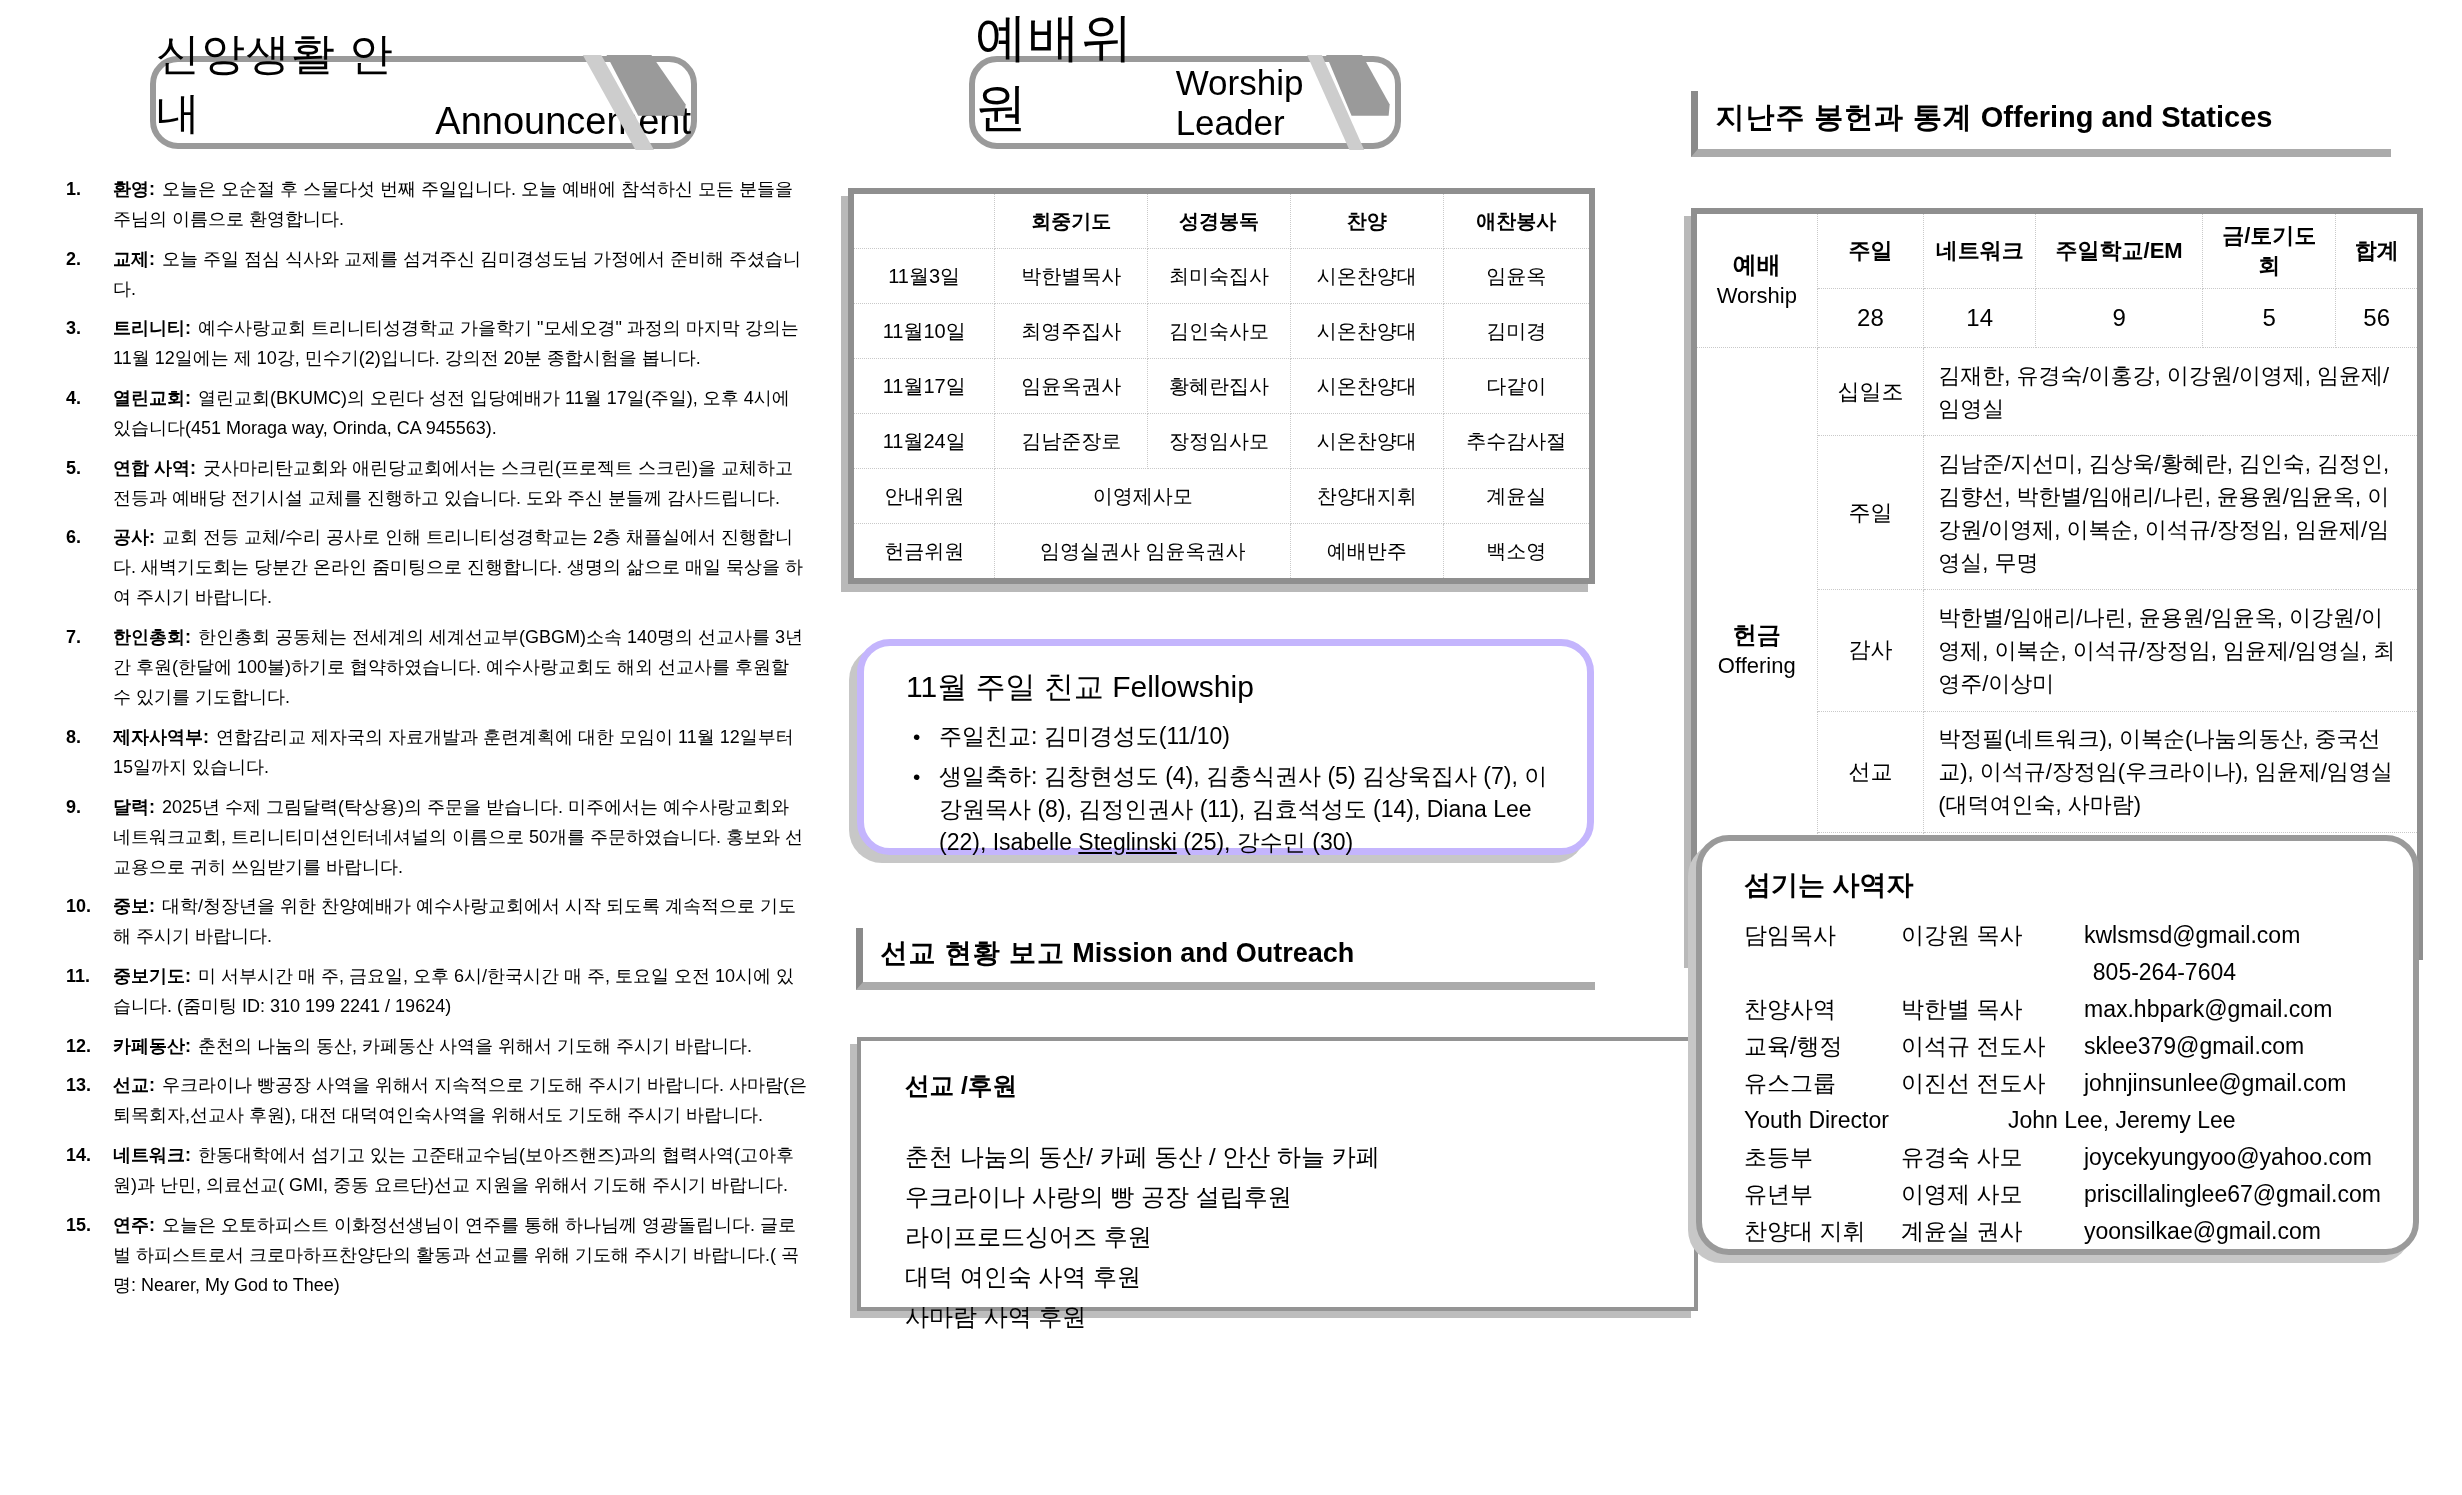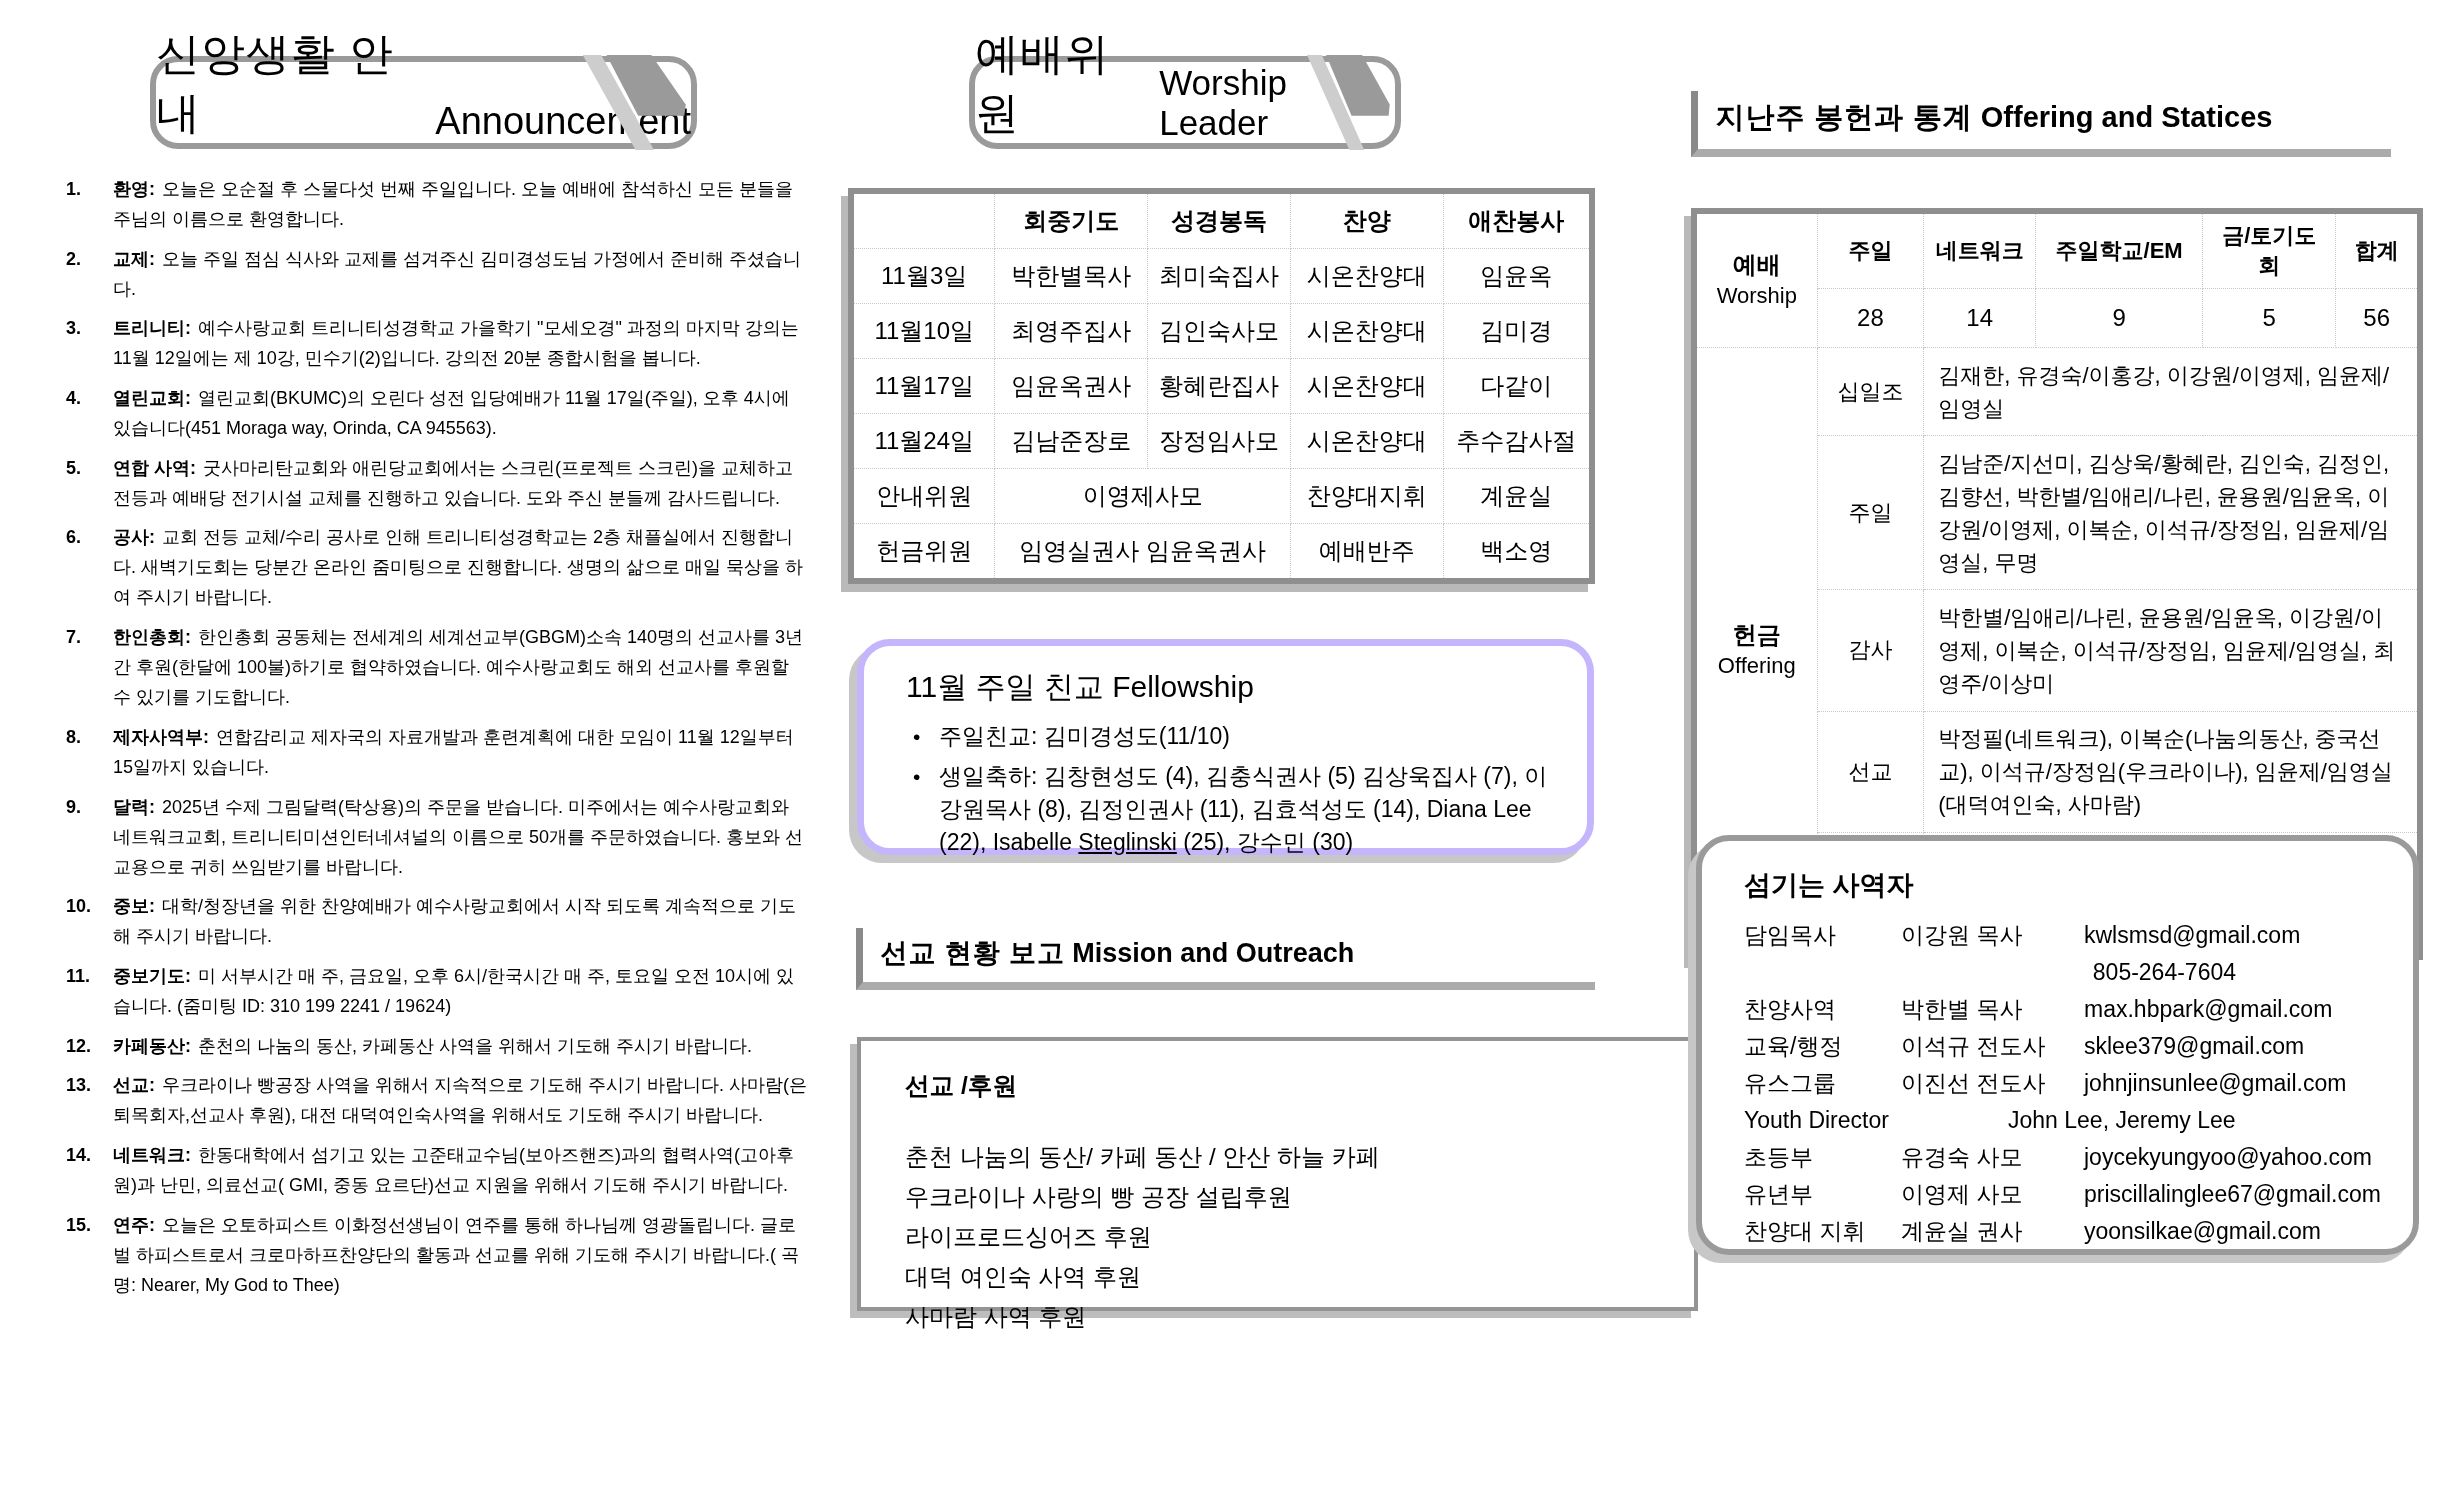--- a/index.html
+++ b/index.html
@@ -23,21 +23,21 @@
   .ann-list li{counter-increment:ann;position:relative;padding-left:47px;margin-bottom:9.7px;
                font-size:18px;line-height:30px;}
   .ann-list li::before{content:counter(ann) ".";position:absolute;left:0;top:0;font-weight:bold;}
   .ann-list .lbl{font-weight:bold;margin-right:7px;}
 
   
   table{border-collapse:collapse;background:#fff;}
   .wtable,.otable{position:absolute;box-shadow:-7px 8px 0 #b9b9b9;}
   .wtable td,.otable td{border:1.8px dotted #c9c9c9;}
   .wtable{left:848px;top:188px;width:747px;border:6.2px solid #8f8f8f;}
-  .wtable td{height:54px;text-align:center;font-size:24px;padding:0 5.3px;}
+  .wtable td{height:54px;text-align:center;font-size:20px;padding:0 5.3px;}
   .wtable tr.hdr td{font-weight:bold;}
   .otable{left:1691px;top:208px;width:732px;border:6.2px solid #8f8f8f;font-size:22px;}
   .otable td{padding:7px 8.8px;text-align:center;}
   .otable td.grp{width:102px;line-height:30px;}
   .otable td.grp b{font-size:24px;}
   .otable td.oh{font-weight:bold;height:42px;}
   .otable td.oc{height:44px;font-size:24px;}
   .otable td.olbl{width:88px;height:46px;}
   .otable td.oval{text-align:left;padding:10.6px 14px;line-height:33px;}
 
@@ -98,21 +98,21 @@
     <li><span class="lbl">달력:</span><span>2025년 수제 그림달력(탁상용)의 주문을 받습니다. 미주에서는 예수사랑교회와 네트워크교회, 트리니티미션인터네셔널의 이름으로 50개를 주문하였습니다. 홍보와 선교용으로 귀히 쓰임받기를 바랍니다.</span></li>
     <li><span class="lbl">중보:</span><span>대학/청장년을 위한 찬양예배가 예수사랑교회에서 시작 되도록 계속적으로 기도해 주시기 바랍니다.</span></li>
     <li><span class="lbl">중보기도:</span><span>미 서부시간 매 주, 금요일, 오후 6시/한국시간 매 주, 토요일 오전 10시에 있습니다. (줌미팅 ID: 310 199 2241 / 19624)</span></li>
     <li><span class="lbl">카페동산:</span><span>춘천의 나눔의 동산, 카페동산 사역을 위해서 기도해 주시기 바랍니다.</span></li>
     <li><span class="lbl">선교:</span><span>우크라이나 빵공장 사역을 위해서 지속적으로 기도해 주시기 바랍니다. 사마람(은퇴목회자,선교사 후원), 대전 대덕여인숙사역을 위해서도 기도해 주시기 바랍니다.</span></li>
     <li><span class="lbl">네트워크:</span><span>한동대학에서 섬기고 있는 고준태교수님(보아즈핸즈)과의 협력사역(고아후원)과 난민, 의료선교( GMI, 중동 요르단)선교 지원을 위해서 기도해 주시기 바랍니다.</span></li>
     <li><span class="lbl">연주:</span><span>오늘은 오토하피스트 이화정선생님이 연주를 통해 하나님께 영광돌립니다. 글로벌 하피스트로서 크로마하프찬양단의 활동과 선교를 위해 기도해 주시기 바랍니다.( 곡명: Nearer, My God  to Thee)</span></li>
   </ol>
 
   <div class="title-box" style="left:969px;top:56px;width:420px;height:81px;">
-    <span class="ko" style="font-size:44px;margin-top:20px;">예배위원</span>
+    <span class="ko" style="font-size:52px;margin-top:20px;">예배위원</span>
     <span class="en" style="font-size:35px;">Worship Leader</span>
     <span class="fold" style="width:106px;">
         <i style="position:absolute;inset:0;background:#cdcdcd;clip-path:polygon(22% 0,36% 0,76% 100%,62% 100%);"></i>
         <i style="position:absolute;inset:0;background:#9a9a9a;clip-path:polygon(40% 0,74% 0,100% 52%,99% 64%,64% 64%);"></i>
       </span>
   </div>
 
   <table class="wtable">
     <colgroup>
         <col style="width:145px">

